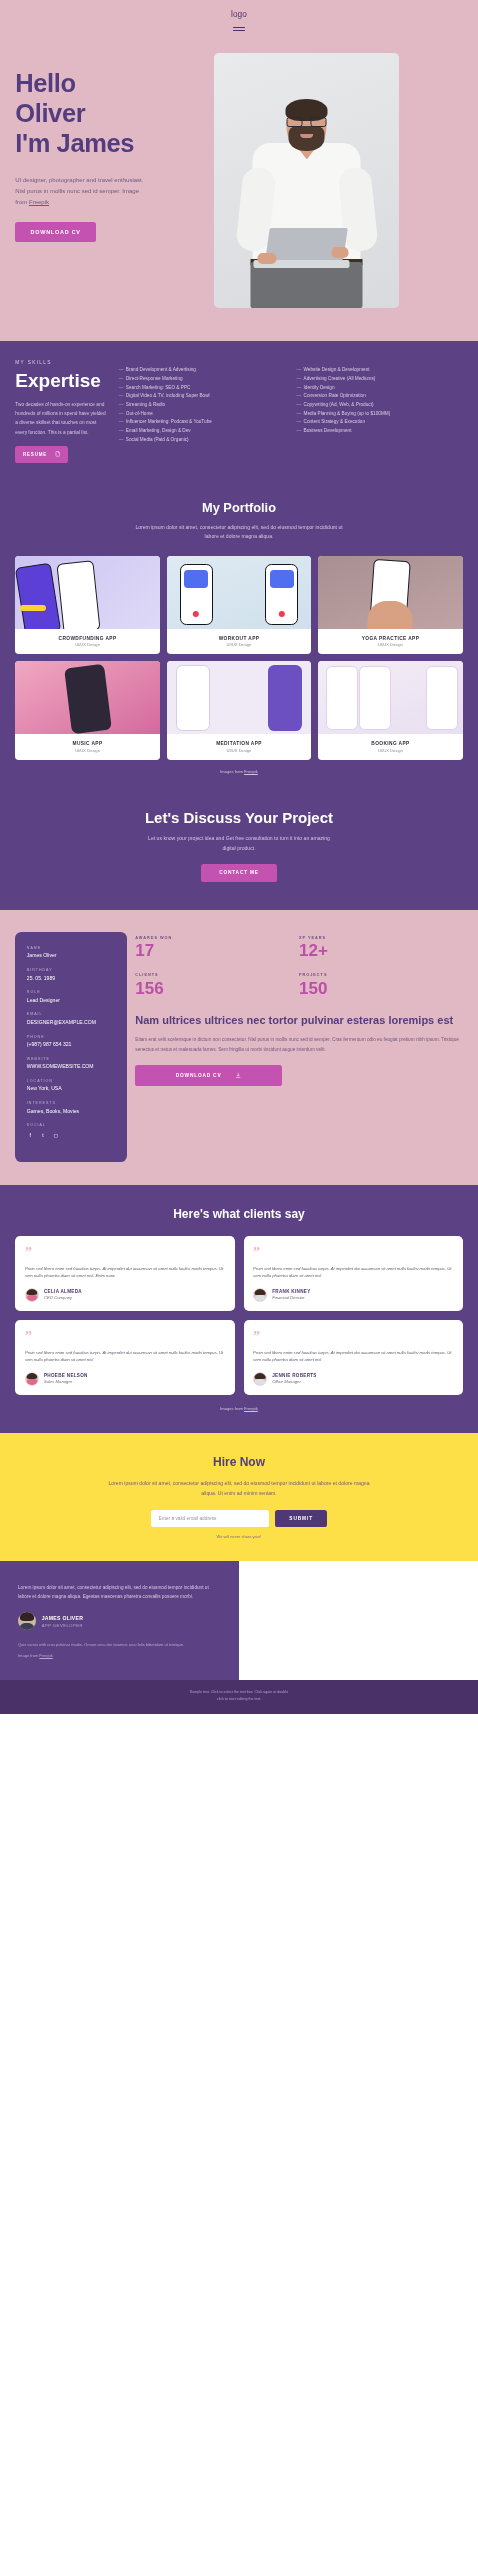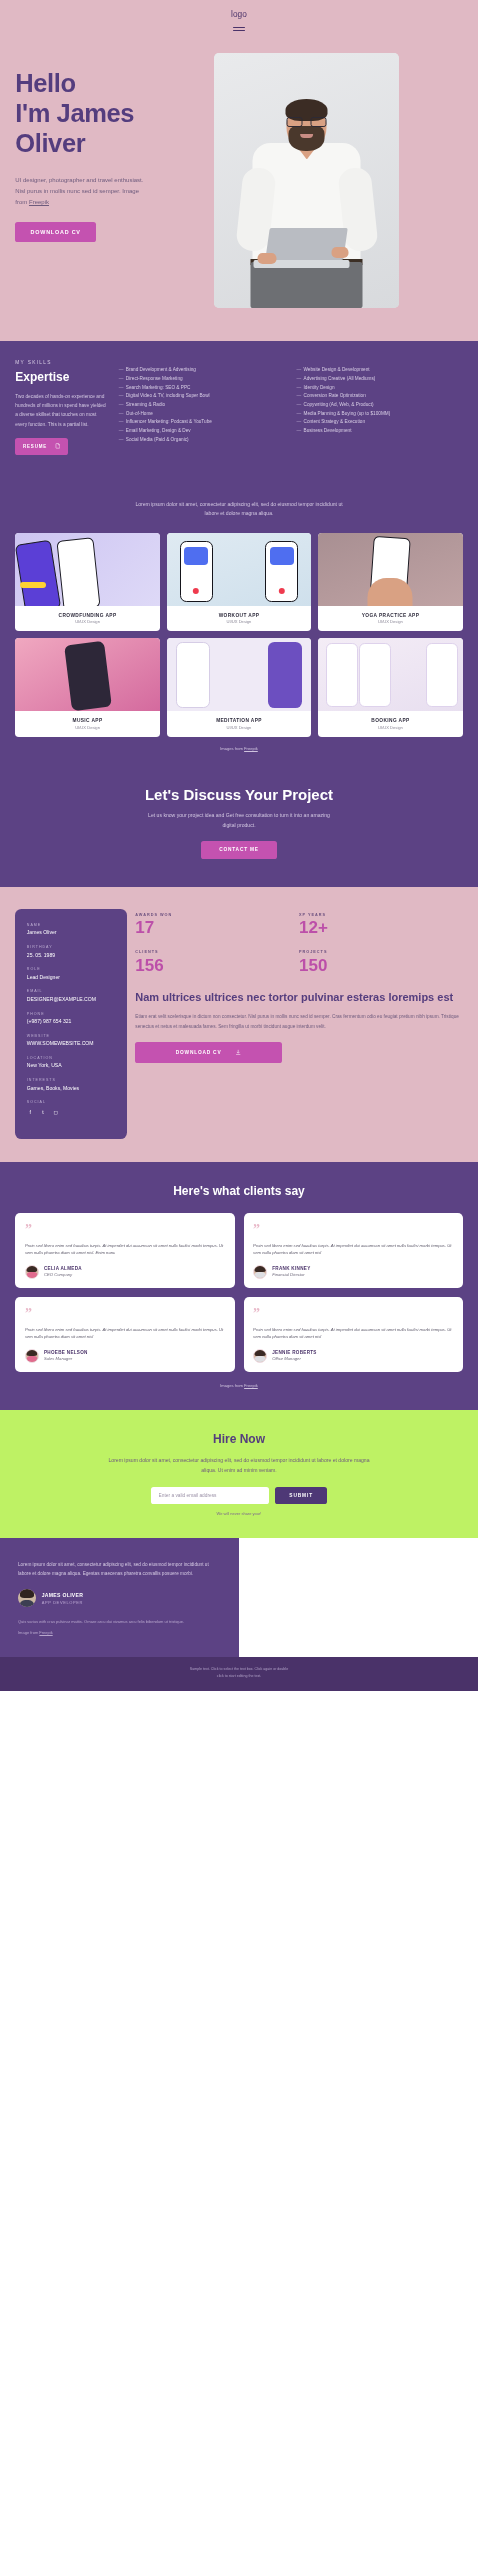--- a/index.html
+++ b/index.html
@@ -50,21 +50,21 @@
   .ph-laptop { position:absolute; left:15.3px; bottom:40px; width:96px; height:40px; }
   .ph-lid { position:absolute; left:14px; top:0; width:78px; height:32px; background:#b9bcc2; border-radius:1.9px; transform:skewX(-8deg); }
   .ph-base { position:absolute; left:0; bottom:0; width:96px; height:7.7px; background:#d7dadd; border-radius:1.9px; }
   .ph-hand1 { position:absolute; left:3.8px; bottom:3.8px; width:19px; height:11.5px; background:#d9a183; border-radius:5.1px; }
   .ph-hand2 { position:absolute; right:1.3px; bottom:10.2px; width:16.6px; height:10.2px; background:#d9a183; border-radius:5.1px; }
 
   
   .skills { background:#5c4284; padding:19px 15.3px 25.5px 15.3px; display:flex; gap:11.5px; }
   .sk-left { width:92px; flex:none; }
   .sk-eyebrow { font-size:4.8px; letter-spacing:1.3px; color:#d9cfe6; text-transform:uppercase; }
-  .sk-h2 { font-size:12px; font-weight:bold; color:#fff; margin-top:5.1px; }
+  .sk-h2 { font-size:19px; font-weight:bold; color:#fff; margin-top:5.1px; }
   .sk-p { margin-top:7.7px; font-size:4.8px; line-height:1.95; color:#d4c9e3; }
   .btn-resume {
     margin-top:9px; display:inline-flex; align-items:center; gap:7.7px;
     background:#c452b0; color:#fff; font-size:4.5px; font-weight:bold; letter-spacing:0.8px;
     padding:5.1px 7.7px; border-radius:2.6px; border:none; cursor:pointer;
   }
   .btn-resume svg { width:5.7px; height:5.7px; }
   .sk-col { width:auto; flex:1; padding-top:6.4px; }
   .sk-list { list-style:none; }
   .sk-list li {
@@ -148,21 +148,21 @@
   .t-av { width:14px; height:14px; border-radius:50%; flex:none; border:1px solid #efdbe3; overflow:hidden; position:relative; background:#d7b9a5; }
   .t-av .h { position:absolute; top:-1.3px; left:50%; transform:translateX(-50%); width:11.5px; height:7.7px; background:#3a2a24; border-radius:50% 50% 30% 30%; }
   .t-av .b { position:absolute; bottom:0; left:50%; transform:translateX(-50%); width:12.8px; height:5.7px; background:#e06a8e; border-radius:5.1px 5.1px 0 0; }
   .t-av.m .b { background:#dedfe3; }
   .t-nm { font-size:4.6px; font-weight:bold; letter-spacing:0.3px; color:#4a3269; }
   .t-role { font-size:4.2px; color:#6f6a7c; font-style:italic; margin-top:1.3px; }
   .t-credit { text-align:center; font-size:4.1px; color:#cfc3de; margin-top:11.5px; }
   .t-credit u { text-decoration:underline; }
 
   
-  .hire { background:#bef264; padding:22px 15.3px 22px 15.3px; text-align:center; }
+  .hire { background:#fde047; padding:22px 15.3px 22px 15.3px; text-align:center; }
   .h-title { font-size:12px; font-weight:bold; color:#543d7e; }
   .h-p { font-size:5.1px; line-height:2; color:#6e5b7d; margin:9px auto 0 auto; width:274px; }
   .h-form { display:flex; justify-content:center; gap:6.4px; margin-top:11.5px; }
   .h-input {
     width:118px; background:#fff; border:none; border-radius:2.6px; padding:5.7px 7.7px;
     font-size:4.8px; color:#6e5b7d; font-family:"Liberation Sans", sans-serif;
   }
   .h-input::placeholder { color:#9c92a8; }
   .btn-submit {
     background:#4e3876; color:#fff; font-size:4.8px; font-weight:bold; letter-spacing:0.9px;
@@ -212,22 +212,22 @@
       <div class="logo">logo</div>
       <div class="burger">
           <i></i>
           <i></i>
         </div>
     </div>
     <div class="hero-inner">
       <div class="hero-left">
         <div class="hero-h1">
           <div>Hello</div>
+          <div>Oliver</div>
           <div>I'm James</div>
-          <div>Oliver</div>
         </div>
         <div class="hero-p">
           <span>UI designer, photographer and travel enthusiast. Nisl purus in mollis nunc sed id semper.  Image from </span><u>Freepik</u>
         </div>
         <button class="btn-pink">DOWNLOAD CV</button>
       </div>
       <div class="hero-photo">
         <div class="ph-wall"></div>
         <div class="ph-man">
           <div class="ph-body"></div>
@@ -291,20 +291,21 @@
           <li>Conversion Rate Optimization</li>
           <li>Copywriting (Ad, Web, &amp; Product)</li>
           <li>Media Planning &amp; Buying (up to $100MM)</li>
           <li>Content Strategy &amp; Execution</li>
           <li>Business Development</li>
         </ul>
     </div>
   </section>
 
   <section class="portfolio">
+    <div class="p-title">My Portfolio</div>
     <div class="p-sub">Lorem ipsum dolor sit amet, consectetur adipiscing elit, sed do eiusmod tempor incididunt ut labore et dolore magna aliqua.</div>
     <div class="p-grid" id="portfolio-grid">
         <div class="p-card">
           <div class="p-thumb t1">
             <div class="ph"></div>
             <div class="ph2"></div>
             <div class="yb"></div>
           </div>
           <div class="p-name">CROWDFUNDING APP</div>
           <div class="p-cat">UI/UX Design</div>

